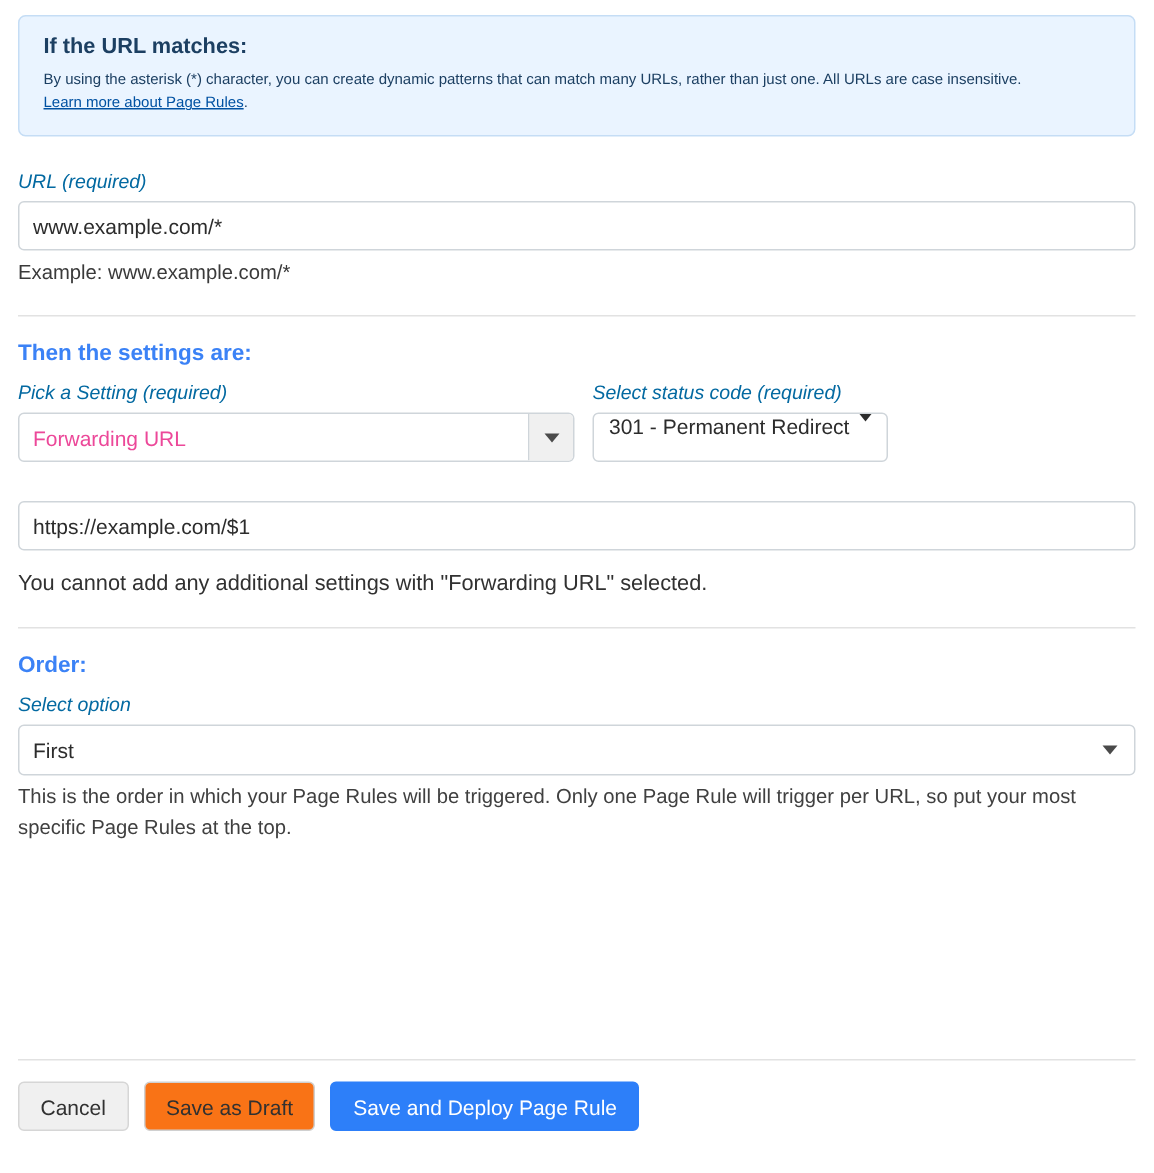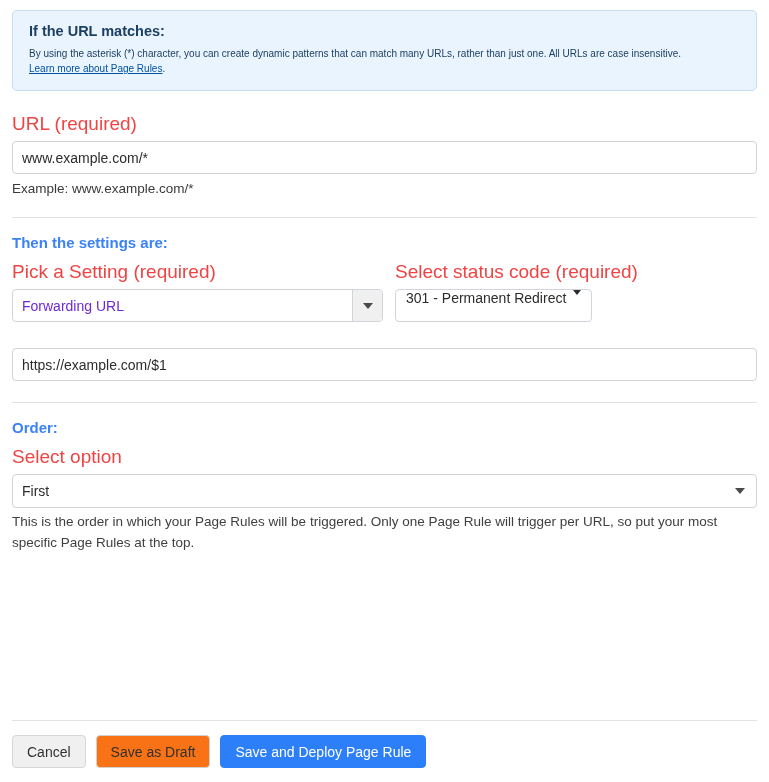--- a/index.html
+++ b/index.html
@@ -43,23 +43,24 @@
     font-size: 10px;
     line-height: 1.52;
     color: #1c3f62;
   }
   .info-link {
     color: #0051a2;
     text-decoration: underline;
     cursor: pointer;
   }
   .field-label {
-    font-size: 19px;
-    color: #ef4444;
+    font-size: 13px;
+    color: #0369a1;
     margin-bottom: 6px;
+    font-style: italic;
   }
   .text-input {
     width: 100%;
     height: 33px;
     border: 1px solid #cfd5da;
     border-radius: 4px;
     padding: 0 9px;
     font-size: 14px;
     color: #2c2c2c;
     font-family: "Liberation Sans", sans-serif;
@@ -93,21 +94,21 @@
   .select-box {
     position: relative;
     height: 33px;
     border: 1px solid #cfd5da;
     border-radius: 4px;
     background: #fff;
     display: flex;
     align-items: center;
     padding: 0 9px;
     font-size: 14px;
-    color: #6d28d9;
+    color: #ec4899;
     cursor: pointer;
     width: 100%;
   }
   .select-box.with-button { padding-right: 38px; }
   .sel-arrow-btn {
     position: absolute;
     top: 0;
     right: 0;
     width: 30px;
     height: 31px;
@@ -170,21 +171,21 @@
   .order-note {
     font-size: 13.5px;
     color: #404040;
     line-height: 1.5;
     margin-top: 4px;
   }
   .footer {
     position: absolute;
     left: 12px;
     right: 12px;
-    bottom: 14px;
+    bottom: 28px;
     padding-top: 14px;
     border-top: 1px solid #e2e2e2;
     display: flex;
     gap: 10px;
     align-items: center;
   }
   .btn {
     height: 33px;
     border-radius: 4px;
     font-size: 14px;
@@ -256,20 +257,21 @@
       </div>
     </div>
   </div>
 
   <div style="height:26px"></div>
 
   <div>
     <input class="text-input" type="text" value="https://example.com/$1" style="">
   </div>
 
+  <div class="note">You cannot add any additional settings with "Forwarding URL" selected.</div>
 
   <hr class="sep">
 
   <div class="section-head">Order:</div>
 
   <div>
     <div class="field-label">Select option</div>
     <div class="wide-select">
       <span>First</span>
       <span class="caret"></span>

